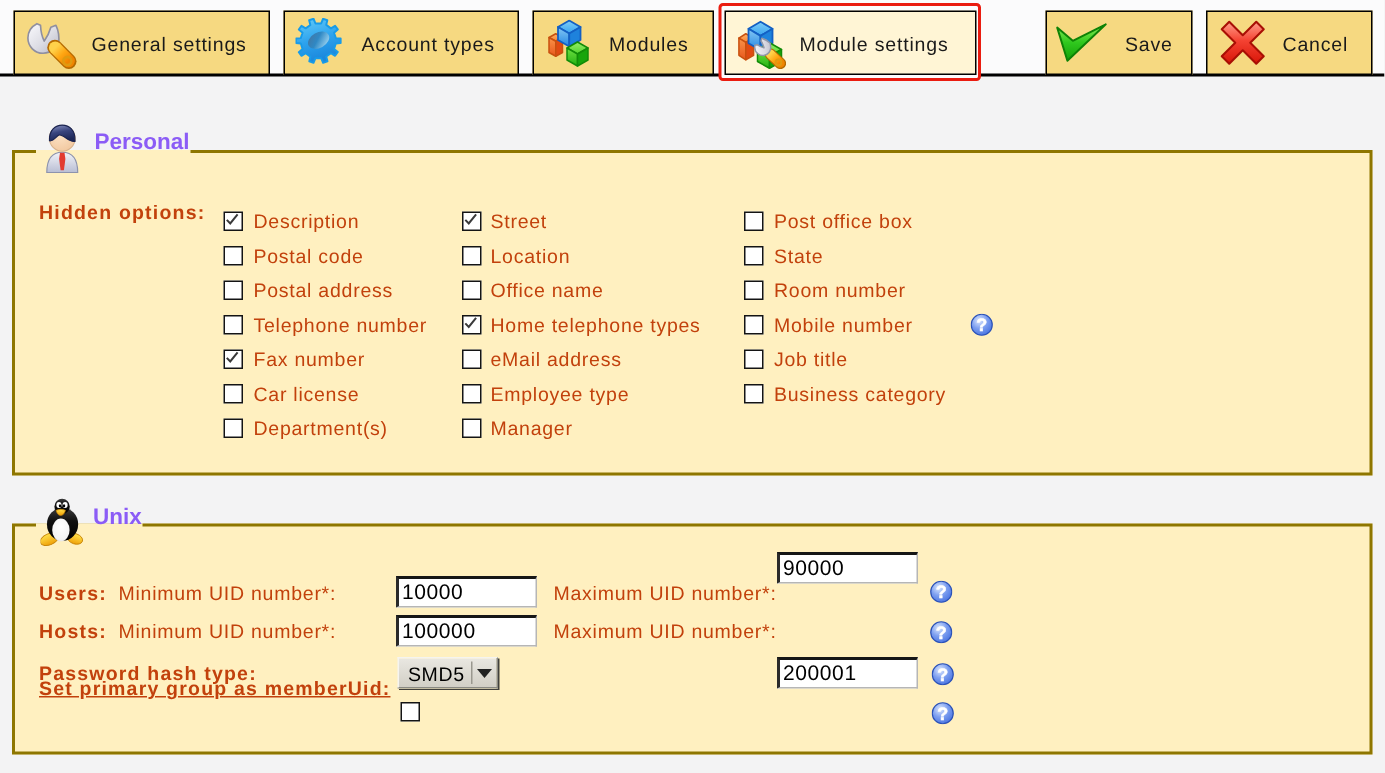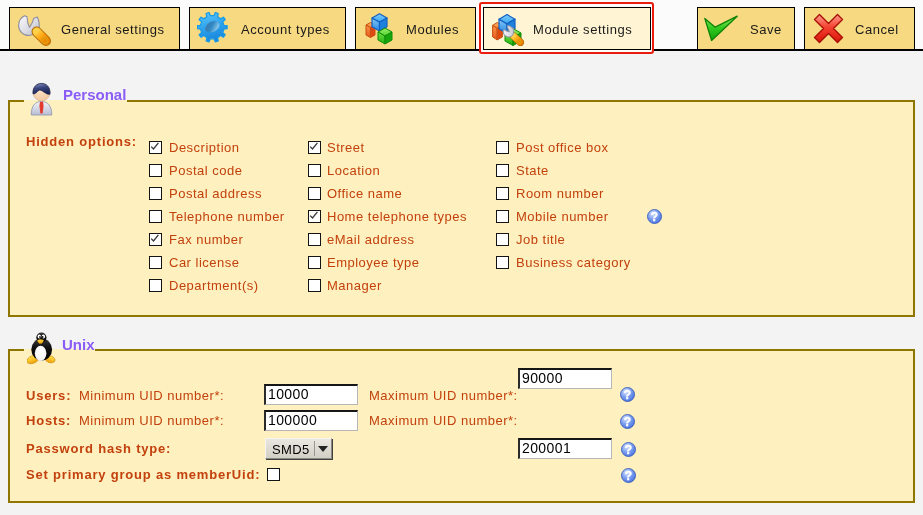--- a/index.html
+++ b/index.html
@@ -330,21 +330,21 @@
   background:linear-gradient(#e9e7e1,#d2cfc6);border:1px solid #8a8a84;
   border-top-color:#f5f4f0;border-left-color:#f5f4f0;
   box-shadow:1px 1px 0 #41403c;">
   <span style="position:absolute;left:6px;top:3px;font-size:13px;letter-spacing:0.4px;">SMD5</span>
   <span style="position:absolute;right:16px;top:2px;bottom:2px;width:1px;background:#9a988f;"></span>
   <svg style="position:absolute;right:3px;top:7px" width="10" height="6" viewBox="0 0 10 6">
       <polygon points="0,0 10,0 5,6" fill="#222"></polygon>
     </svg>
 </div>
 
-<div class="t b" style="left:26px;top:468px;">Set primary group as memberUid:</div>
+<div class="t b" style="left:26px;top:452px;text-decoration:underline;">Set primary group as memberUid:</div>
 <div class="cb" style="left:267px;top:468px;"></div>
 
 <svg class="abs" style="left:620px;top:387px" width="15" height="15" viewBox="0 0 15 15">
   <circle cx="7.5" cy="7.5" r="7" fill="url(#hg)" stroke="#2b52b8" stroke-width="0.8"></circle>
   <text x="7.5" y="11.8" text-anchor="middle" font-family="Liberation Sans" font-size="12" font-weight="bold" fill="#fff" stroke="#fff" stroke-width="0.35">?</text>
 </svg>
 <svg class="abs" style="left:620px;top:414px" width="15" height="15" viewBox="0 0 15 15">
   <circle cx="7.5" cy="7.5" r="7" fill="url(#hg)" stroke="#2b52b8" stroke-width="0.8"></circle>
   <text x="7.5" y="11.8" text-anchor="middle" font-family="Liberation Sans" font-size="12" font-weight="bold" fill="#fff" stroke="#fff" stroke-width="0.35">?</text>
 </svg>

